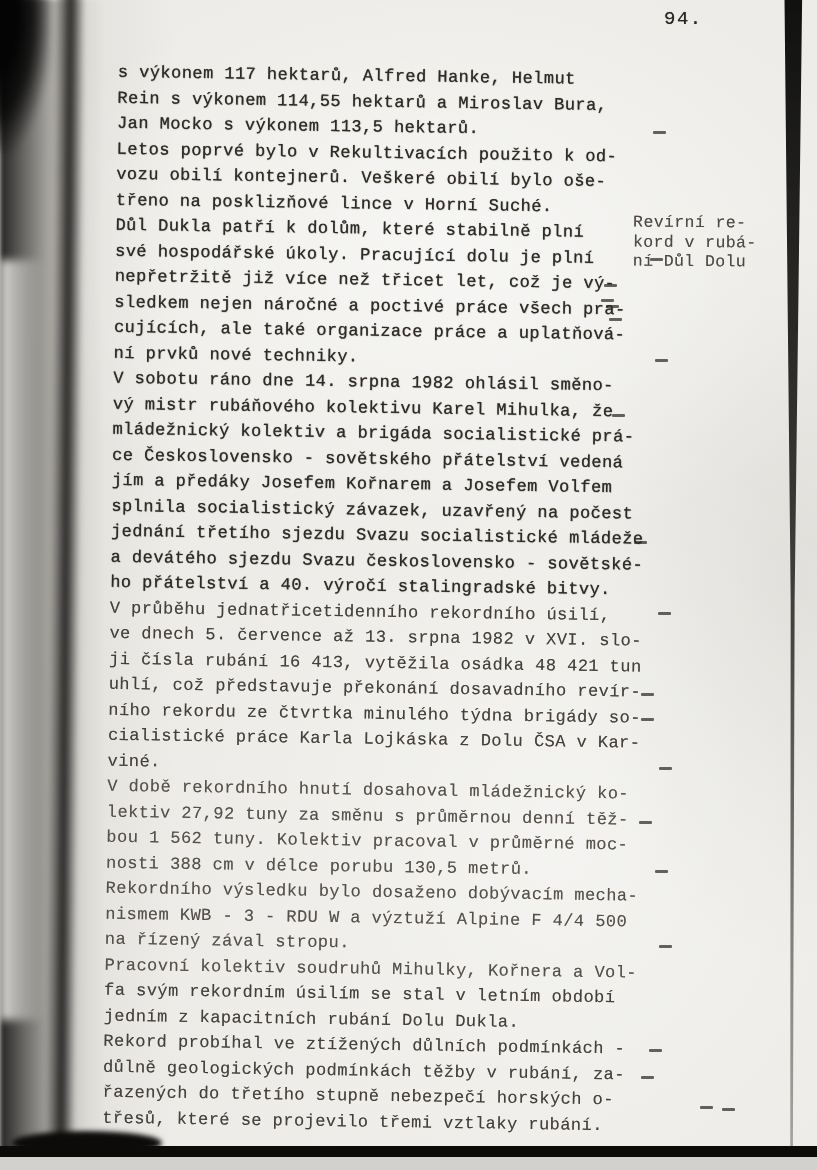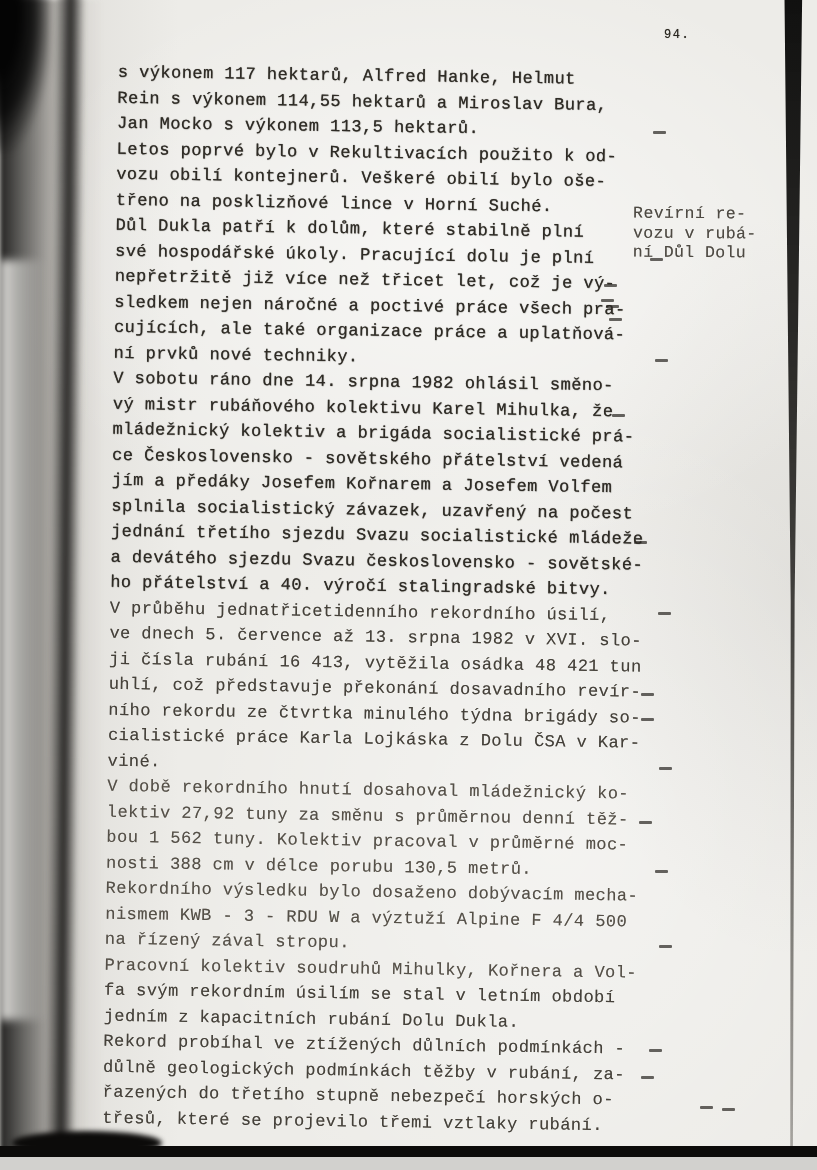--- a/index.html
+++ b/index.html
@@ -61,40 +61,40 @@
   .bottom-band{
     position:absolute;left:0;top:1146px;width:817px;height:12px;
     background:#0c0b0a;filter:blur(0.5px);
   }
   .below-band{
     position:absolute;left:0;top:1157px;width:817px;height:13px;
     background:#d2d1ce;
   }
   
   .page-number{
-    position:absolute;left:664px;top:28px;
-    font-size:12px;letter-spacing:1.5px;
+    position:absolute;left:664px;top:8px;
+    font-size:19px;letter-spacing:1.5px;
     color:#29261f;
     text-shadow:0 0 0.7px rgba(40,37,31,0.7);
   }
   .body-text{
     position:absolute;left:110px;top:64px;width:575px;
     transform:rotate(0.85deg);
     white-space:pre;
   }
   .tw-line{
     height:25.5px;line-height:25.5px;
     font-size:17px;letter-spacing:0.45px;
     color:#2e2b25;
     text-shadow:0 0 0.7px rgba(46,43,37,0.65), 0.4px 0.4px 0.8px rgba(46,43,37,0.35);
   }
   .tw-line:nth-child(n+22){color:#45413a;text-shadow:0 0 0.6px rgba(69,65,58,0.5);}
   .tw-line:nth-child(n+29):nth-child(-n+36){color:#555048;text-shadow:0 0 0.5px rgba(85,80,72,0.45);}
   .margin-note{
-    position:absolute;left:633px;top:204px;
+    position:absolute;left:633px;top:213px;
     transform:rotate(0.4deg);white-space:pre;
   }
   .note-line{
     height:19.5px;line-height:19.5px;
     font-size:16.5px;letter-spacing:0.4px;
     color:#4e4a43;
     text-shadow:0 0 0.6px rgba(78,74,67,0.5);
   }
   .marks-layer{position:absolute;left:0;top:0;width:817px;height:1170px;}
   .mark{
@@ -109,21 +109,21 @@
 <div class="scan">
   <div class="gutter-band"></div>
   <div class="gutter-lighten"></div>
   <div class="gutter-crease"></div>
   <div class="corner-blob"></div>
 
   <div class="page-number">94.</div>
 
   <div class="body-text"><div class="tw-line">s výkonem 117 hektarů, Alfred Hanke, Helmut</div><div class="tw-line">Rein s výkonem 114,55 hektarů a Miroslav Bura,</div><div class="tw-line">Jan Mocko s výkonem 113,5 hektarů.</div><div class="tw-line">Letos poprvé bylo v Rekultivacích použito k od-</div><div class="tw-line">vozu obilí kontejnerů. Veškeré obilí bylo oše-</div><div class="tw-line">třeno na posklizňové lince v Horní Suché.</div><div class="tw-line">Důl Dukla patří k dolům, které stabilně plní</div><div class="tw-line">své hospodářské úkoly. Pracující dolu je plní</div><div class="tw-line">nepřetržitě již více než třicet let, což je vý-</div><div class="tw-line">sledkem nejen náročné a poctivé práce všech pra-</div><div class="tw-line">cujících, ale také organizace práce a uplatňová-</div><div class="tw-line">ní prvků nové techniky.</div><div class="tw-line">V sobotu ráno dne 14. srpna 1982 ohlásil směno-</div><div class="tw-line">vý mistr rubáňového kolektivu Karel Mihulka, že</div><div class="tw-line">mládežnický kolektiv a brigáda socialistické prá-</div><div class="tw-line">ce Československo - sovětského přátelství vedená</div><div class="tw-line">jím a předáky Josefem Kořnarem a Josefem Volfem</div><div class="tw-line">splnila socialistický závazek, uzavřený na počest</div><div class="tw-line">jednání třetího sjezdu Svazu socialistické mládeže</div><div class="tw-line">a devátého sjezdu Svazu československo - sovětské-</div><div class="tw-line">ho přátelství a 40. výročí stalingradské bitvy.</div><div class="tw-line">V průběhu jednatřicetidenního rekordního úsilí,</div><div class="tw-line">ve dnech 5. července až 13. srpna 1982 v XVI. slo-</div><div class="tw-line">ji čísla rubání 16 413, vytěžila osádka 48 421 tun</div><div class="tw-line">uhlí, což představuje překonání dosavadního revír-</div><div class="tw-line">ního rekordu ze čtvrtka minulého týdna brigády so-</div><div class="tw-line">cialistické práce Karla Lojkáska z Dolu ČSA v Kar-</div><div class="tw-line">viné.</div><div class="tw-line">V době rekordního hnutí dosahoval mládežnický ko-</div><div class="tw-line">lektiv 27,92 tuny za směnu s průměrnou denní těž-</div><div class="tw-line">bou 1 562 tuny. Kolektiv pracoval v průměrné moc-</div><div class="tw-line">nosti 388 cm v délce porubu 130,5 metrů.</div><div class="tw-line">Rekordního výsledku bylo dosaženo dobývacím mecha-</div><div class="tw-line">nismem KWB - 3 - RDU W a výztuží Alpine F 4/4 500</div><div class="tw-line">na řízený zával stropu.</div><div class="tw-line">Pracovní kolektiv soudruhů Mihulky, Kořnera a Vol-</div><div class="tw-line">fa svým rekordním úsilím se stal v letním období</div><div class="tw-line">jedním z kapacitních rubání Dolu Dukla.</div><div class="tw-line">Rekord probíhal ve ztížených důlních podmínkách -</div><div class="tw-line">důlně geologických podmínkách těžby v rubání, za-</div><div class="tw-line">řazených do třetího stupně nebezpečí horských o-</div><div class="tw-line">třesů, které se projevilo třemi vztlaky rubání.</div></div>
 
-  <div class="margin-note"><div class="note-line">Revírní re-</div><div class="note-line">vozu v rubá-</div><div class="note-line">ní Důl Dolu</div></div>
+  <div class="margin-note"><div class="note-line">Revírní re-</div><div class="note-line">kord v rubá-</div><div class="note-line">ní Důl Dolu</div></div>
 
   <div class="marks-layer">
       <div class="mark" style="left: 653px; top: 131px;"></div>
       <div class="mark" style="left: 650px; top: 258px;"></div>
       <div class="mark" style="left: 604px; top: 284px;"></div>
       <div class="mark" style="left: 601px; top: 299px;"></div>
       <div class="mark" style="left: 606px; top: 305px;"></div>
       <div class="mark" style="left: 609px; top: 318px;"></div>
       <div class="mark" style="left: 655px; top: 359px;"></div>
       <div class="mark" style="left: 612px; top: 414px;"></div>

